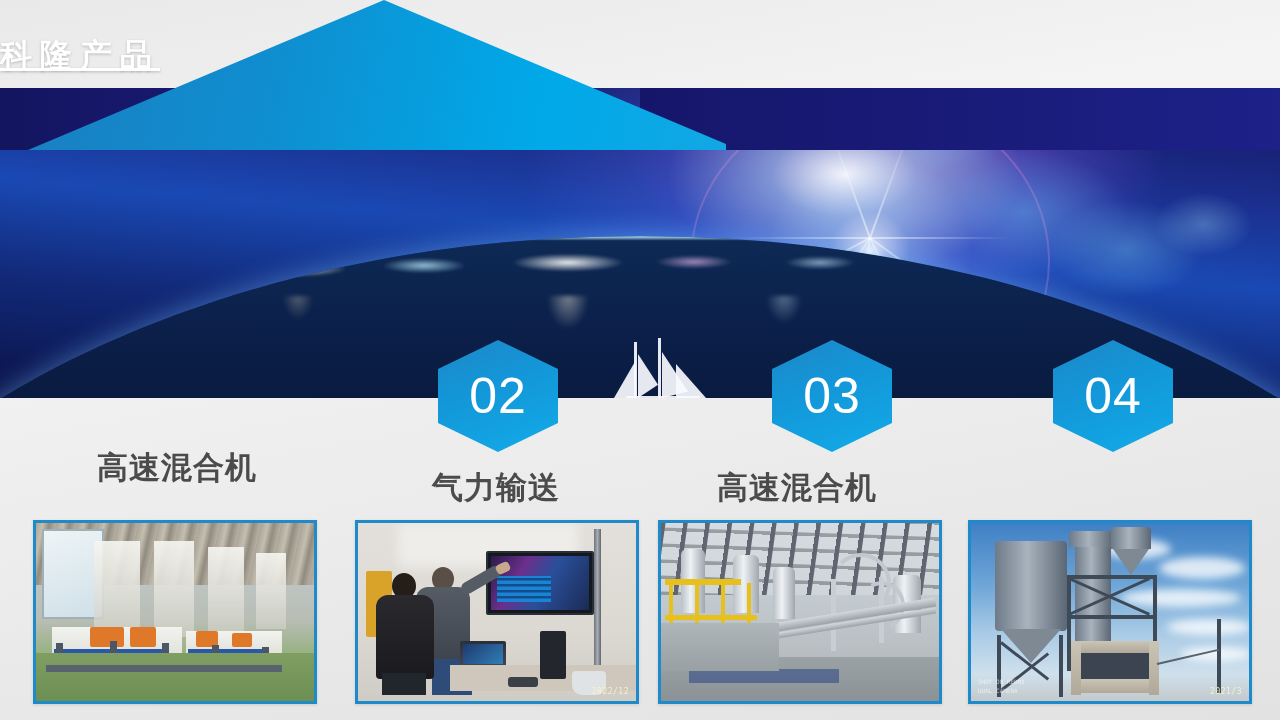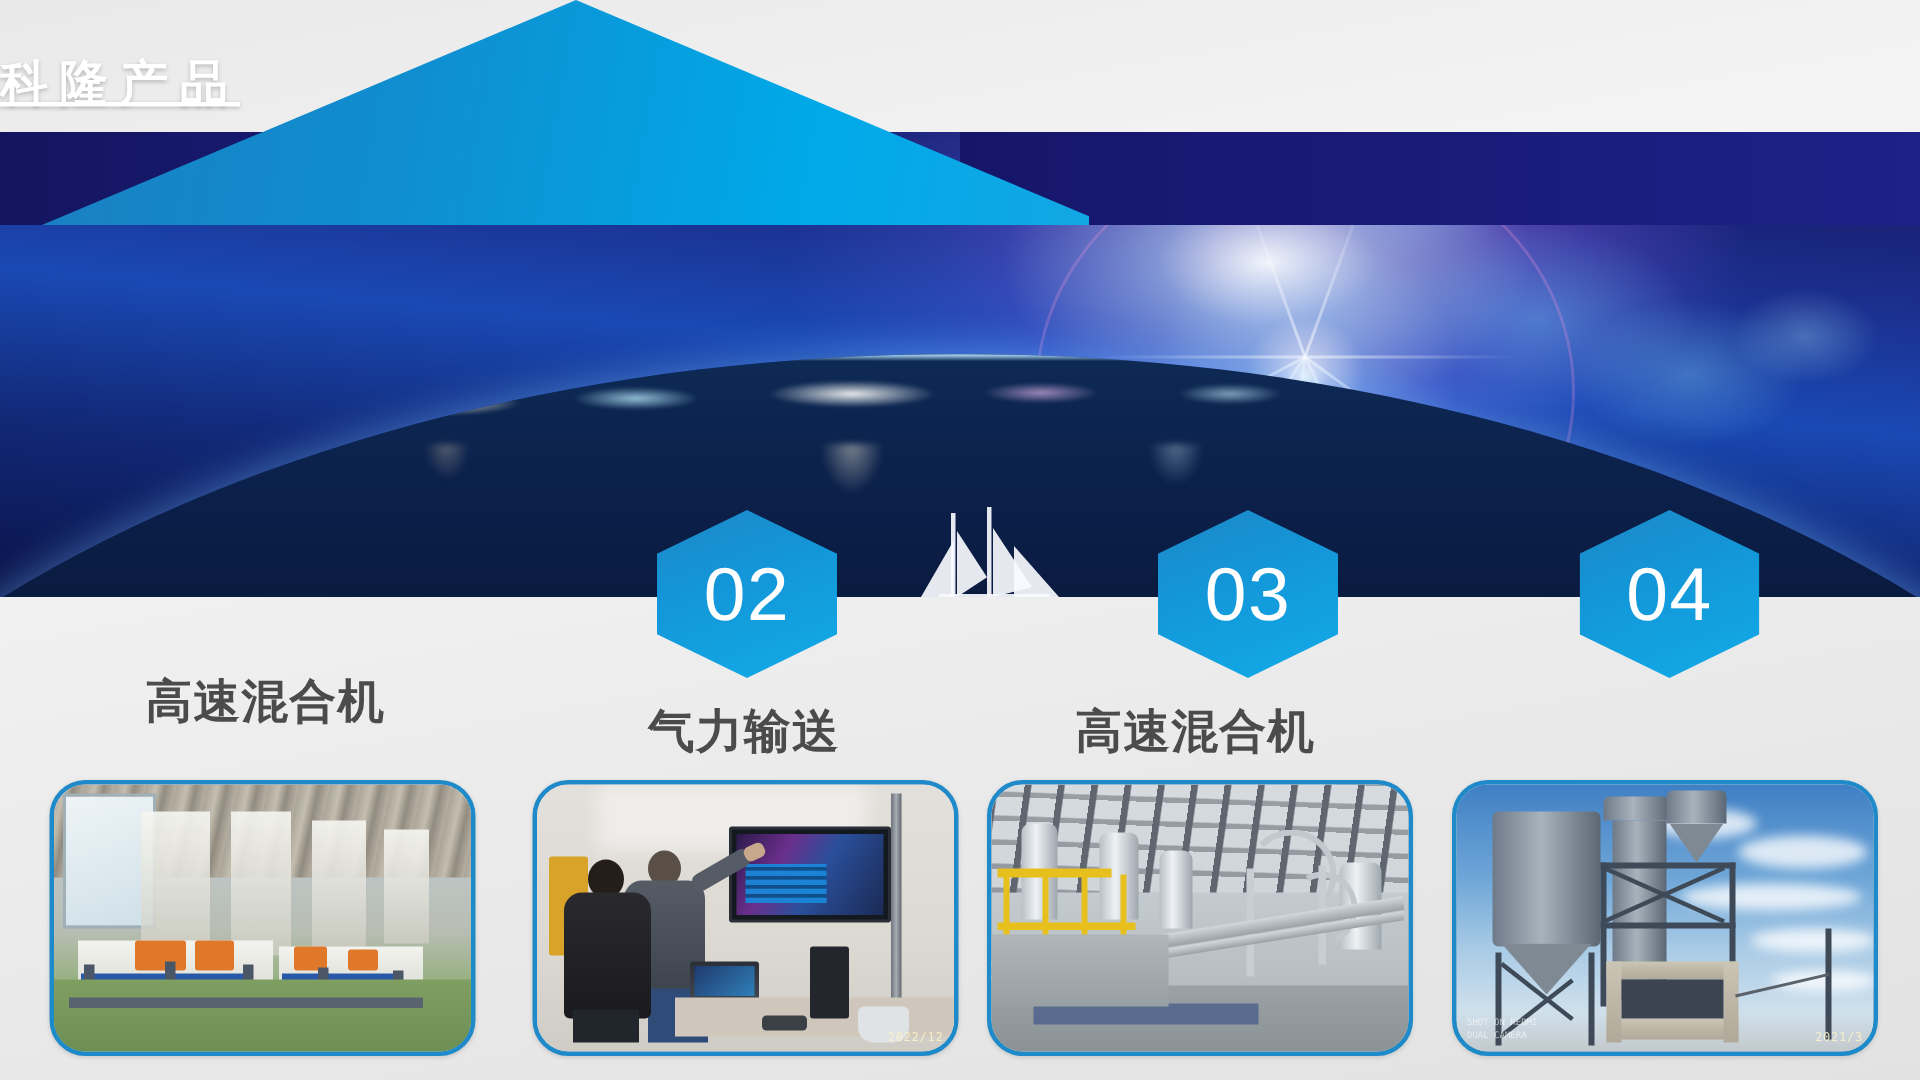--- a/index.html
+++ b/index.html
@@ -80,21 +80,21 @@
   
   .hex{position:absolute;width:120px;height:112px;
         clip-path:polygon(50% 0%,100% 26%,100% 74%,50% 100%,0% 74%,0% 26%);
         background:linear-gradient(160deg,#1e87c6 0%,#1396d8 40%,#12abe8 100%);
         display:flex;align-items:center;justify-content:center;}
   .hex span{color:#fff;font-size:50px;font-weight:300;letter-spacing:1px;line-height:1;}
   .plabel{position:absolute;width:300px;text-align:center;color:#4b4b4b;
         font-size:31px;font-weight:bold;letter-spacing:1px;}
 
   
-  .card{position:absolute;width:278px;height:178px;border:3px solid #1f8ac9;border-radius:24px;
+  .card{position:absolute;width:278px;height:178px;border:3px solid #1f8ac9;border-radius:0;
         overflow:hidden;background:#c8cdd2;box-shadow:0 1px 3px rgba(0,0,0,.12);}
   .card .ph{position:absolute;inset:0;}
   .stamp{position:absolute;right:7px;bottom:5px;color:rgba(255,245,200,.85);
         font-size:8px;font-family:"DejaVu Sans Mono",monospace;letter-spacing:.5px;}
   .stamp-l{position:absolute;left:7px;bottom:6px;color:rgba(255,255,255,.62);
         font-size:6px;font-family:"DejaVu Sans Mono",monospace;line-height:1.5;text-align:left;}
 
   
   .p1{background:linear-gradient(180deg,#cfd8dd 0%,#bfc6c6 28%,#b8bdb4 55%,#8fae74 78%,#6f9456 100%);}
   .p1 .roof{position:absolute;left:0;top:0;width:278px;height:62px;

